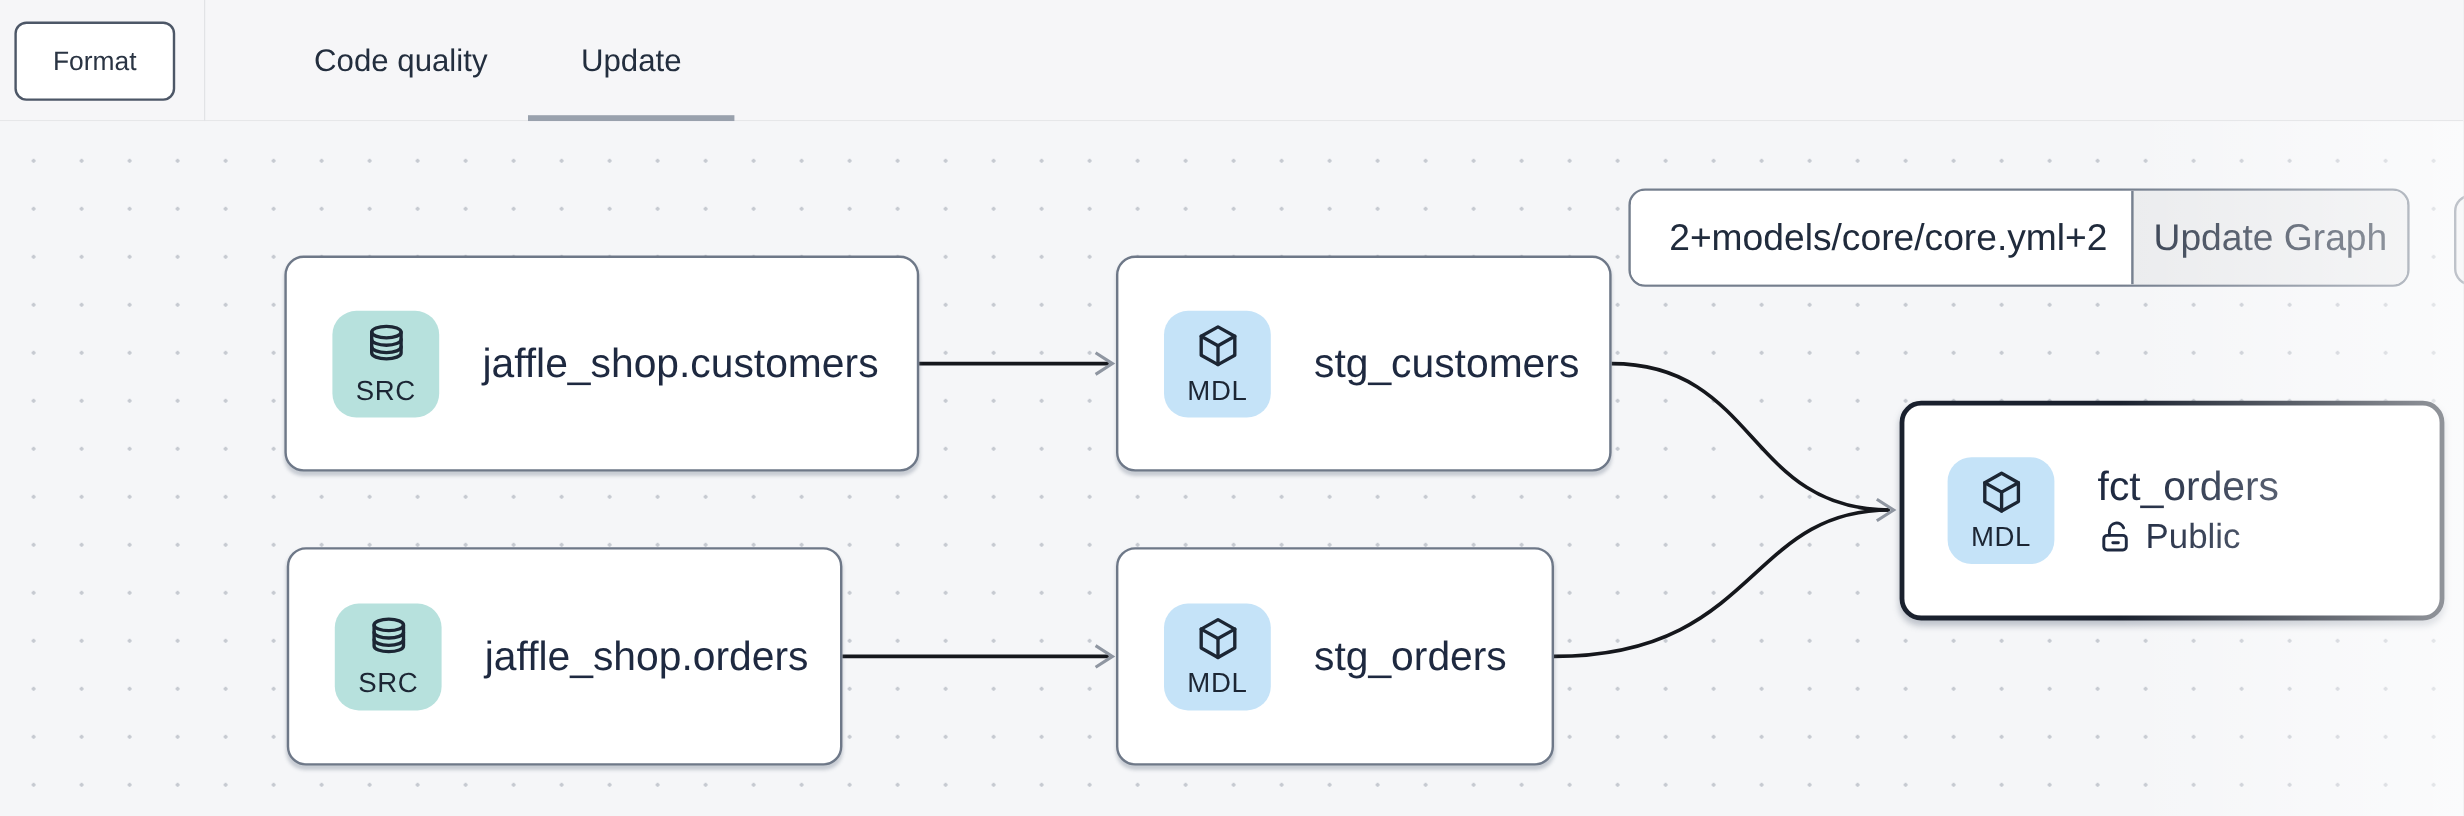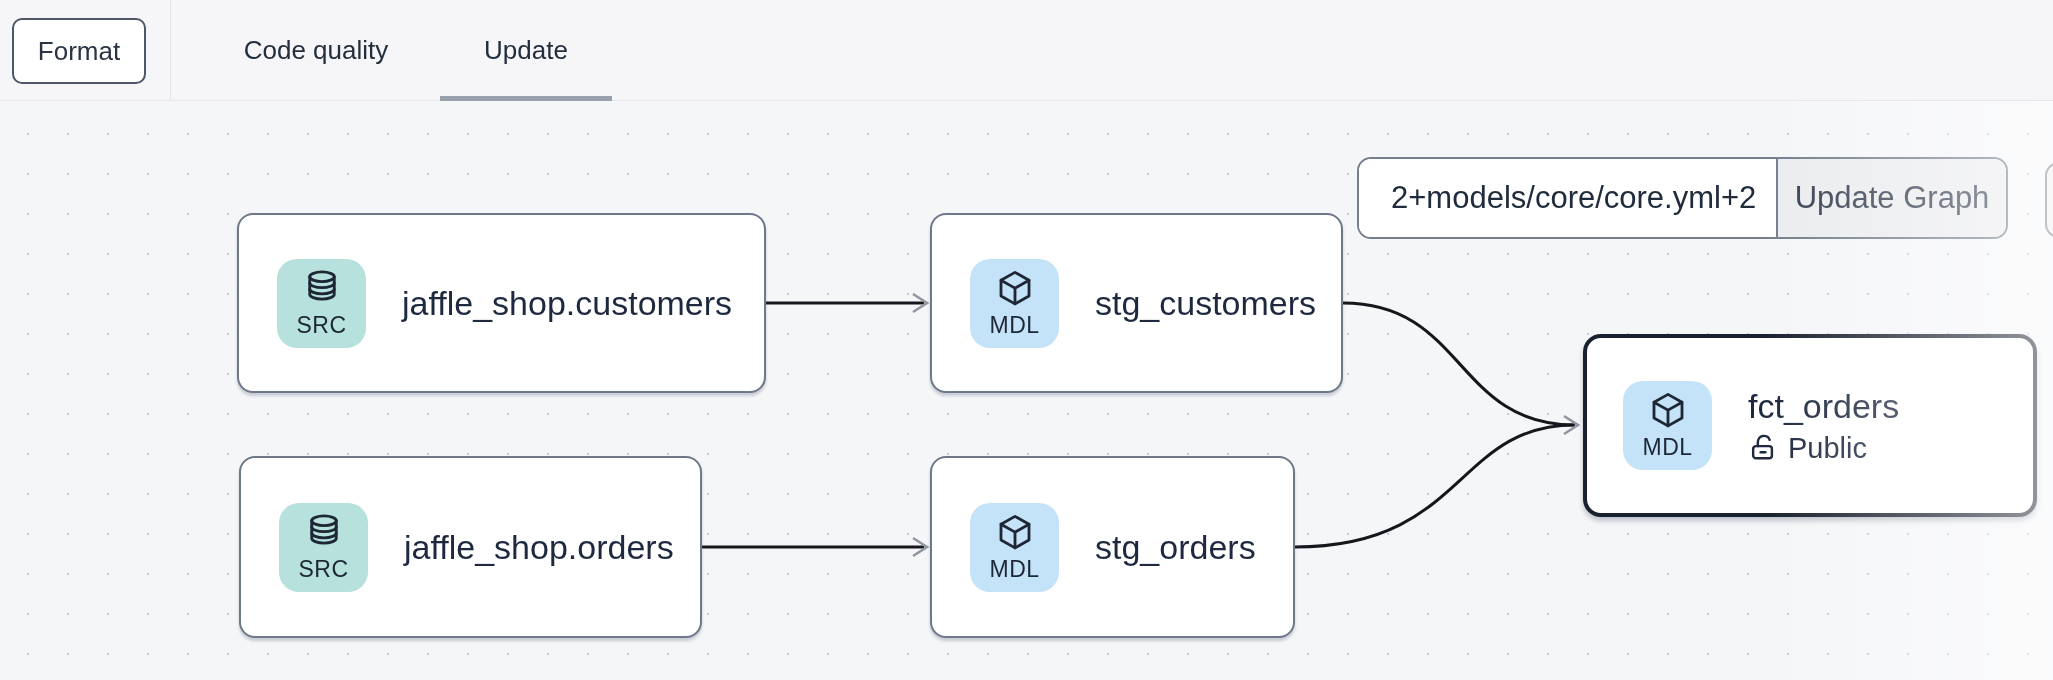--- a/index.html
+++ b/index.html
@@ -3,26 +3,26 @@
 <meta charset="utf-8">
 <style>
   html,body{margin:0;padding:0;background:#e9eaec;}
   *{box-sizing:border-box;font-family:"Liberation Sans","DejaVu Sans",sans-serif;}
   #app{position:relative;width:2053px;height:680px;overflow:hidden;background:var(--canvas-bg);}
 
   
   .topbar{position:absolute;left:0;top:0;width:2053px;height:101px;background:var(--topbar-bg);
           border-bottom:1px solid #e6e7e9;}
   .format-btn{position:absolute;left:12px;top:18px;width:134px;height:66px;background:#ffffff;
-          border:2px solid #4d5767;border-radius:10px;font-size:26px;color:#2a3443;
+          border:2px solid #4d5767;border-radius:10px;font-size:22px;color:#2a3443;
           display:flex;align-items:center;justify-content:center;cursor:pointer;}
   .topbar-divider{position:absolute;left:170px;top:0;width:1px;height:101px;background:#e2e3e6;}
   .tab{position:absolute;top:0;height:101px;display:flex;align-items:center;justify-content:center;
           font-size:26px;color:#232e3e;cursor:pointer;}
-  .tab.code{left:205px;width:222px;text-align:right;}
+  .tab.code{left:223px;width:222px;text-align:right;}
   .tab.lineage{left:440px;width:172px;}
   .tab .underline{position:absolute;left:0;bottom:0;width:100%;height:5px;background:var(--tab-underline);}
 
   
   .canvas{position:absolute;left:0;top:101px;width:2053px;height:579px;
           background-color:var(--canvas-bg);
           background-image:radial-gradient(circle, var(--dot-color) 1.4px, transparent 1.5px);
           background-size:40px 40px;background-position:8px 13px;}
   .canvas::after{content:"";position:absolute;inset:0;pointer-events:none;
           background:linear-gradient(90deg, rgba(255,255,255,0) 86%, rgba(255,255,255,.55) 100%);}

